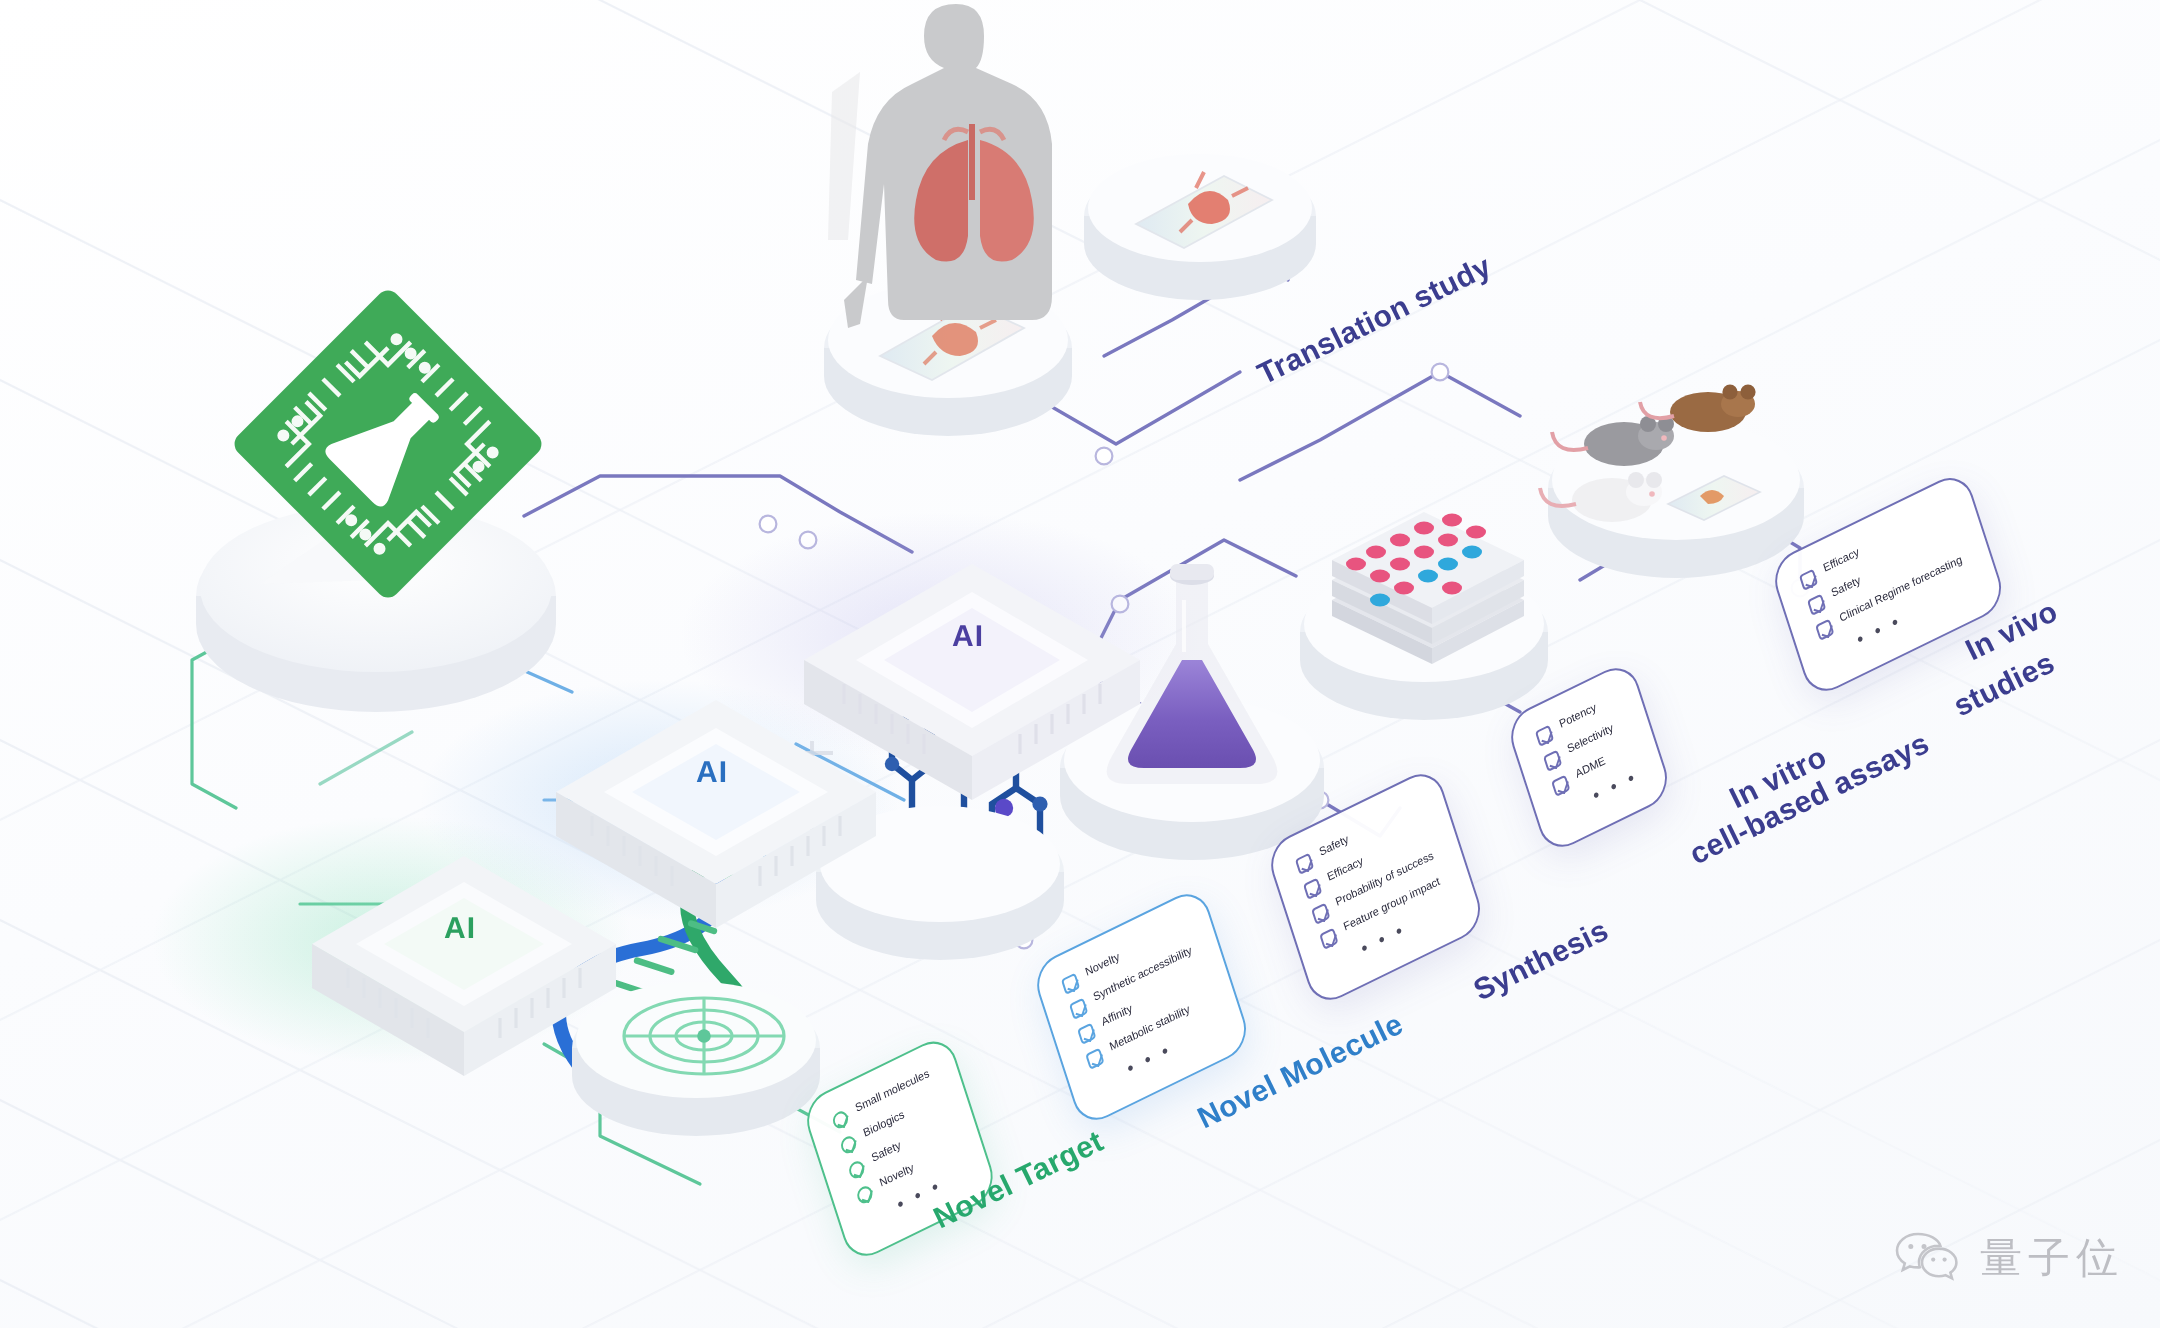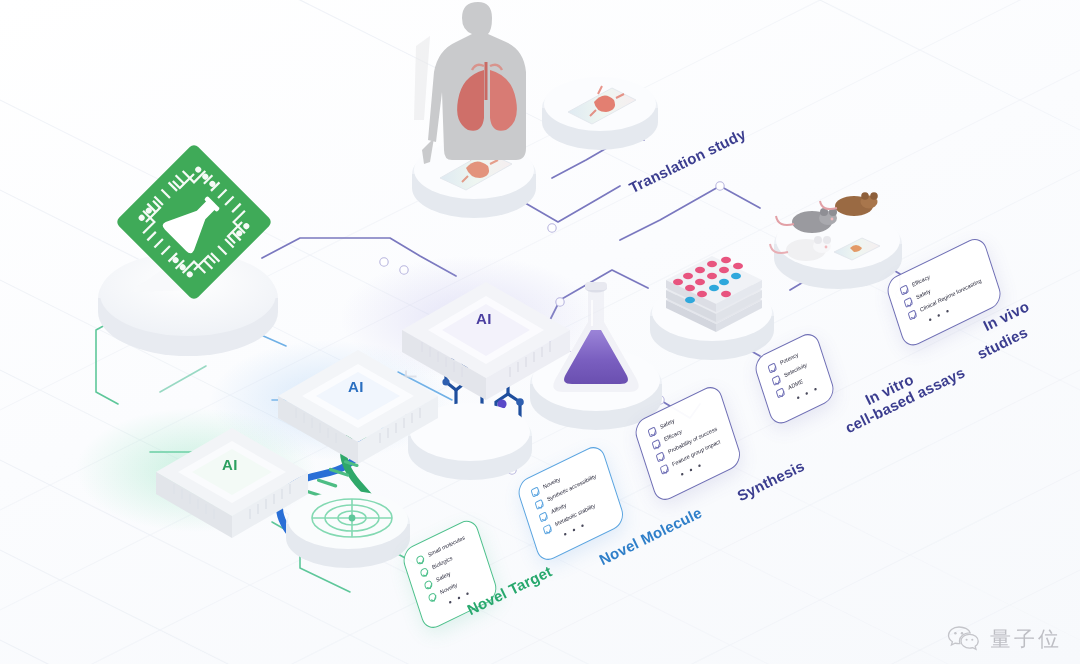--- a/index.html
+++ b/index.html
@@ -76,21 +76,21 @@
     font-weight: bold; font-size: 15px;
     letter-spacing: 0.5px;
     text-align: center;
   }
   .ai-green  { color: #2ba05f; }
   .ai-blue   { color: #2a6fc0; }
   .ai-purple { color: #4b3fa0; }
 
   
   #watermark {
-    position: absolute; right: 18px; bottom: 10px;
+    position: absolute; right: 18px; bottom: 20px;
     display: flex; align-items: center; gap: 9px;
     opacity: 0.55;
   }
   #watermark .wm-text {
     font-size: 21px; color: #8e8e96; letter-spacing: 3px;
     font-family: "DejaVu Sans", sans-serif;
   }
 </style>
 </head>
 <body>

